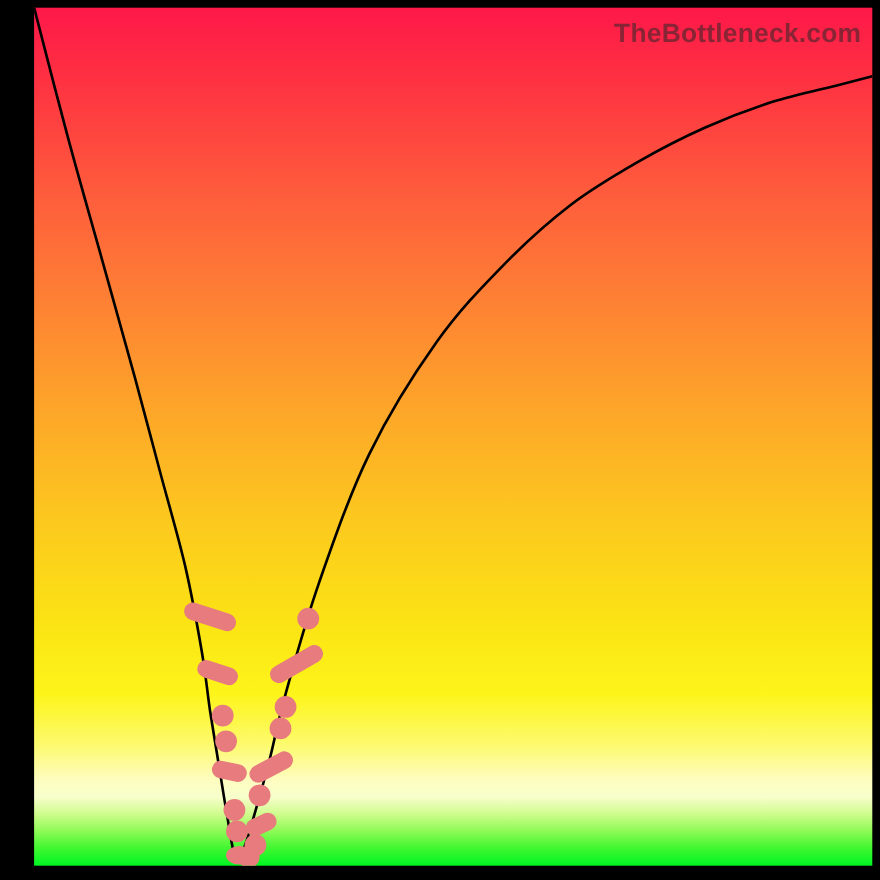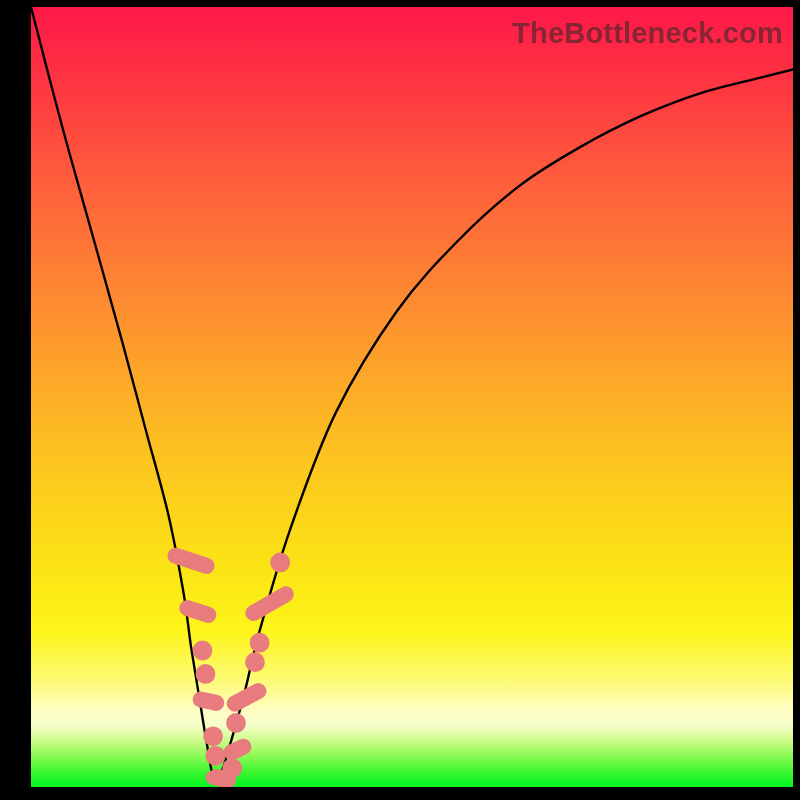--- a/index.html
+++ b/index.html
@@ -37,21 +37,21 @@
         #3ff730 98%,
         #00f522 100%
       );
     }
 
     .watermark {
       position: absolute;
       top: 10px;
       right: 10px;
       font-family: Arial, Helvetica, sans-serif;
-      font-size: 29px;
+      font-size: 24px;
       font-weight: bold;
       color: rgba(40, 40, 40, 0.55);
       letter-spacing: 0.2px;
       user-select: none;
     }
 
     .curve-svg {
       position: absolute;
       inset: 0;
       width: 100%;

